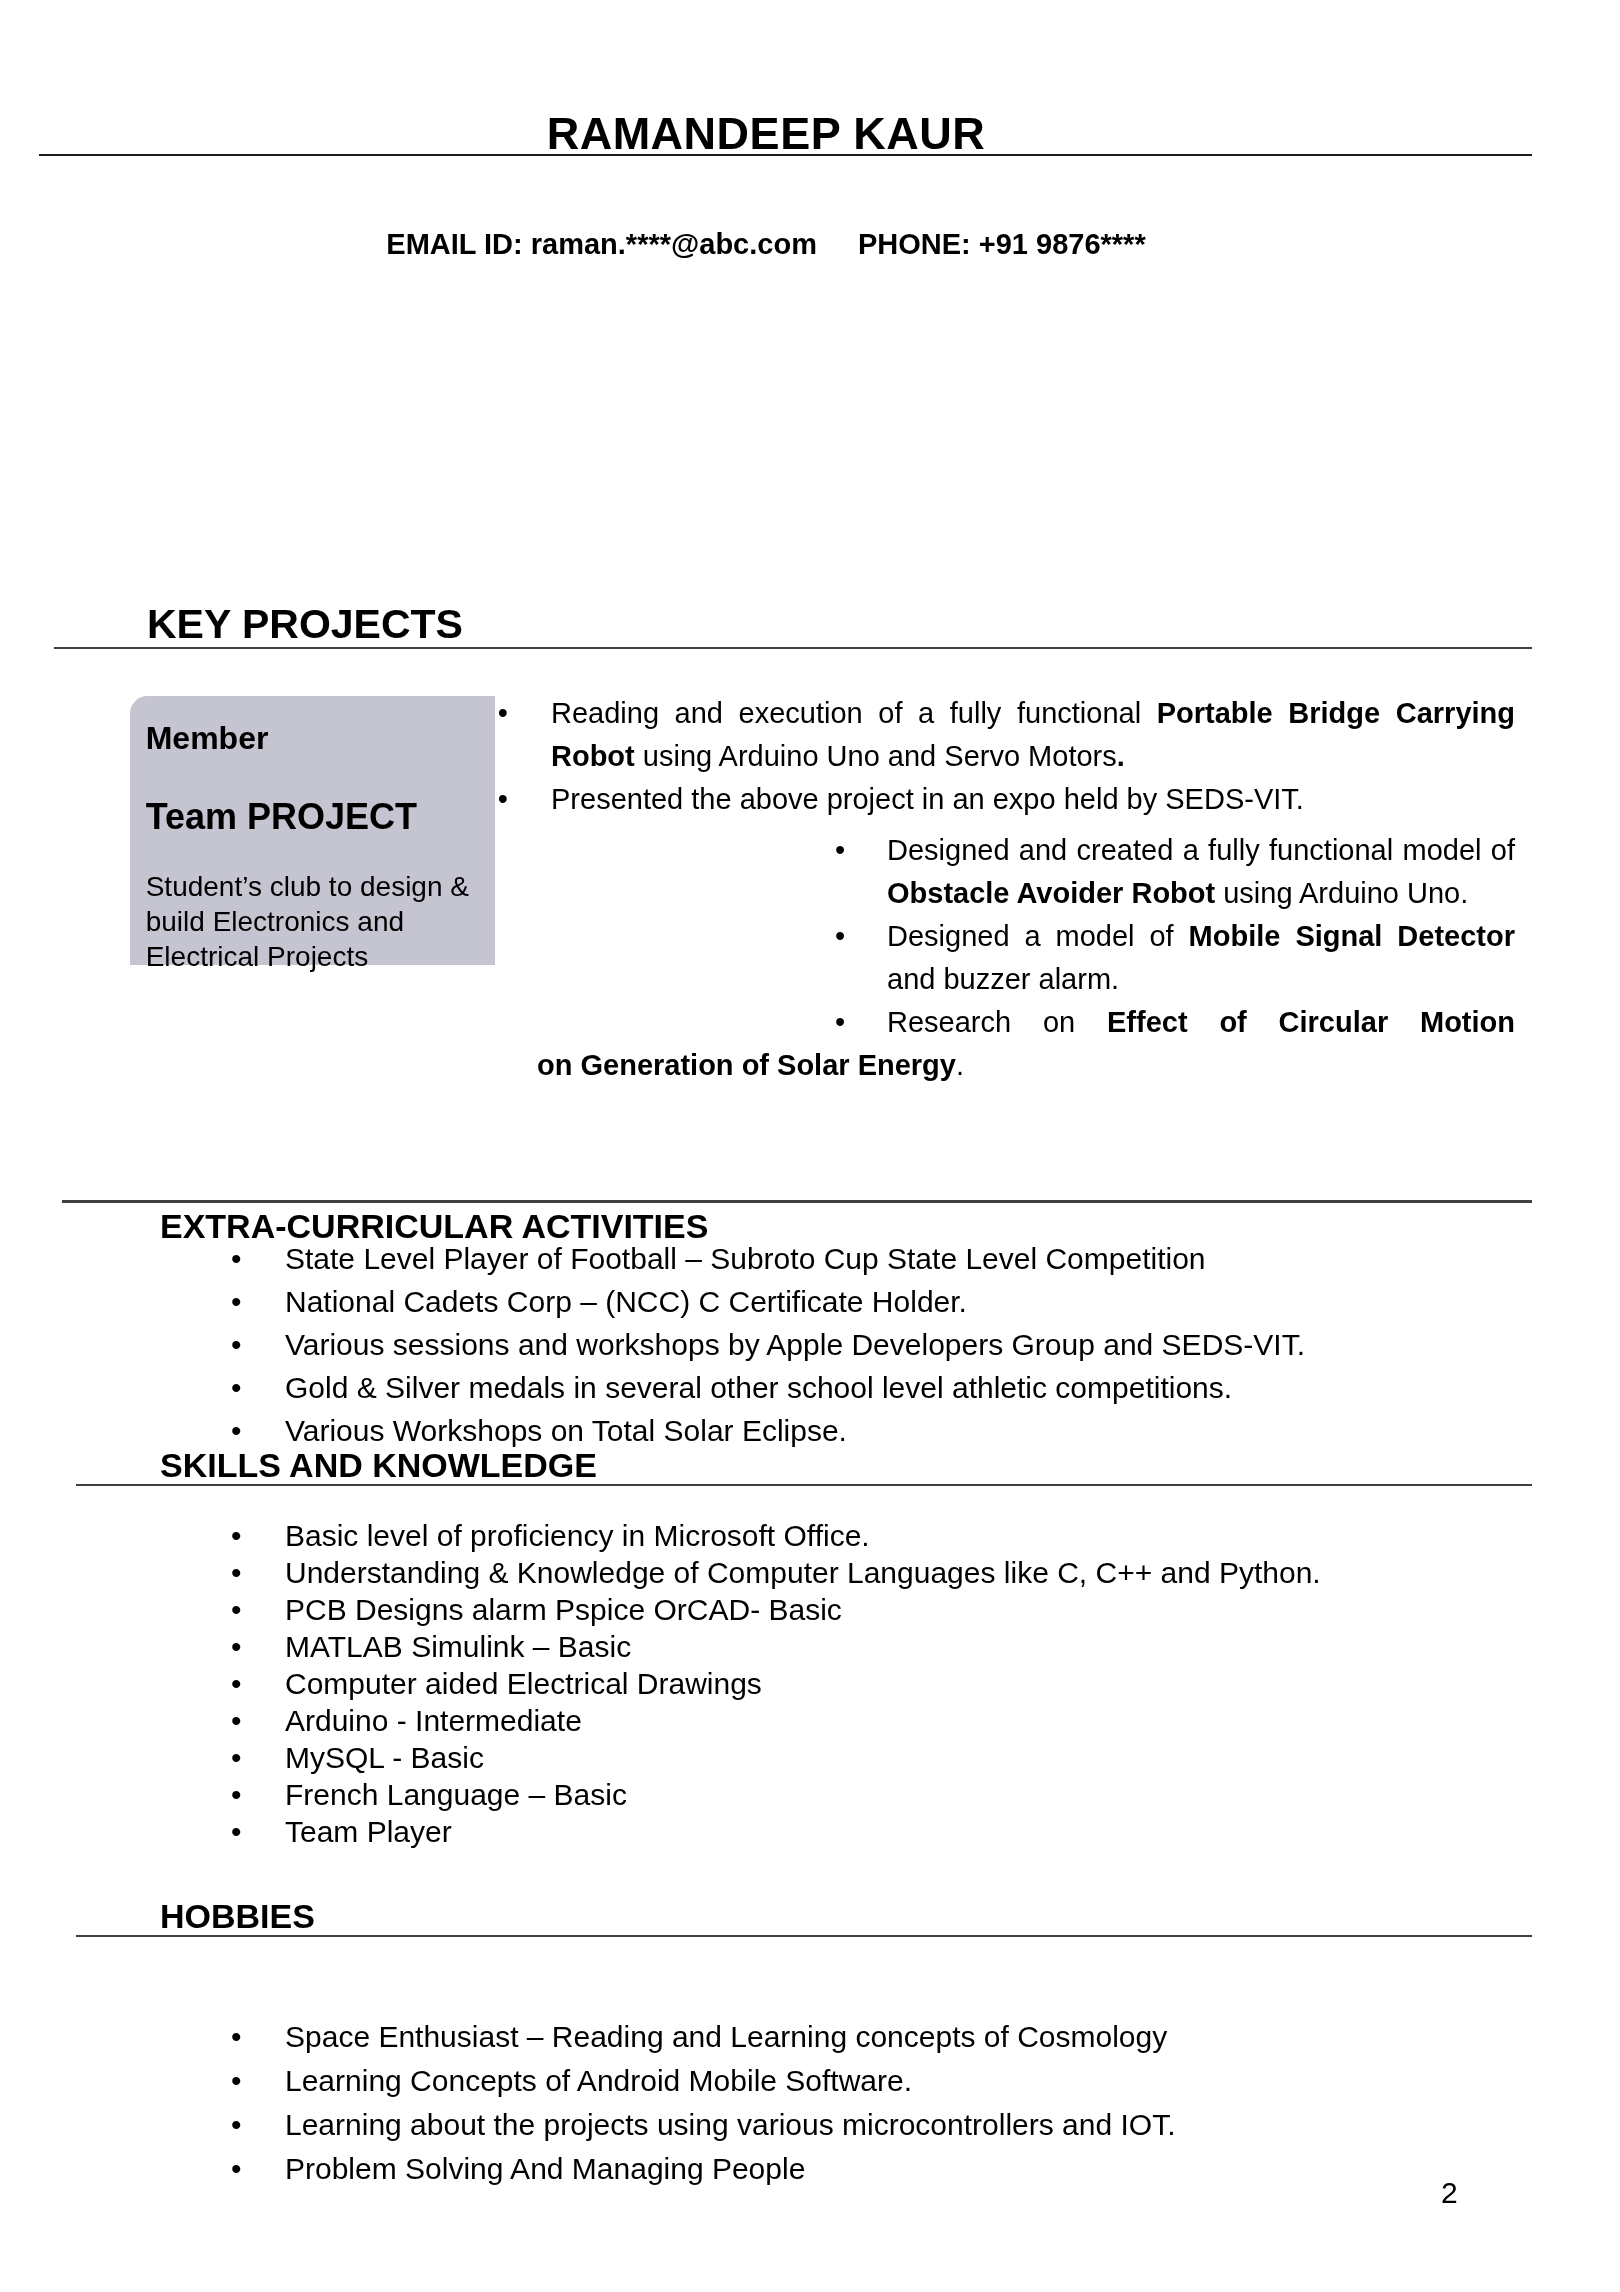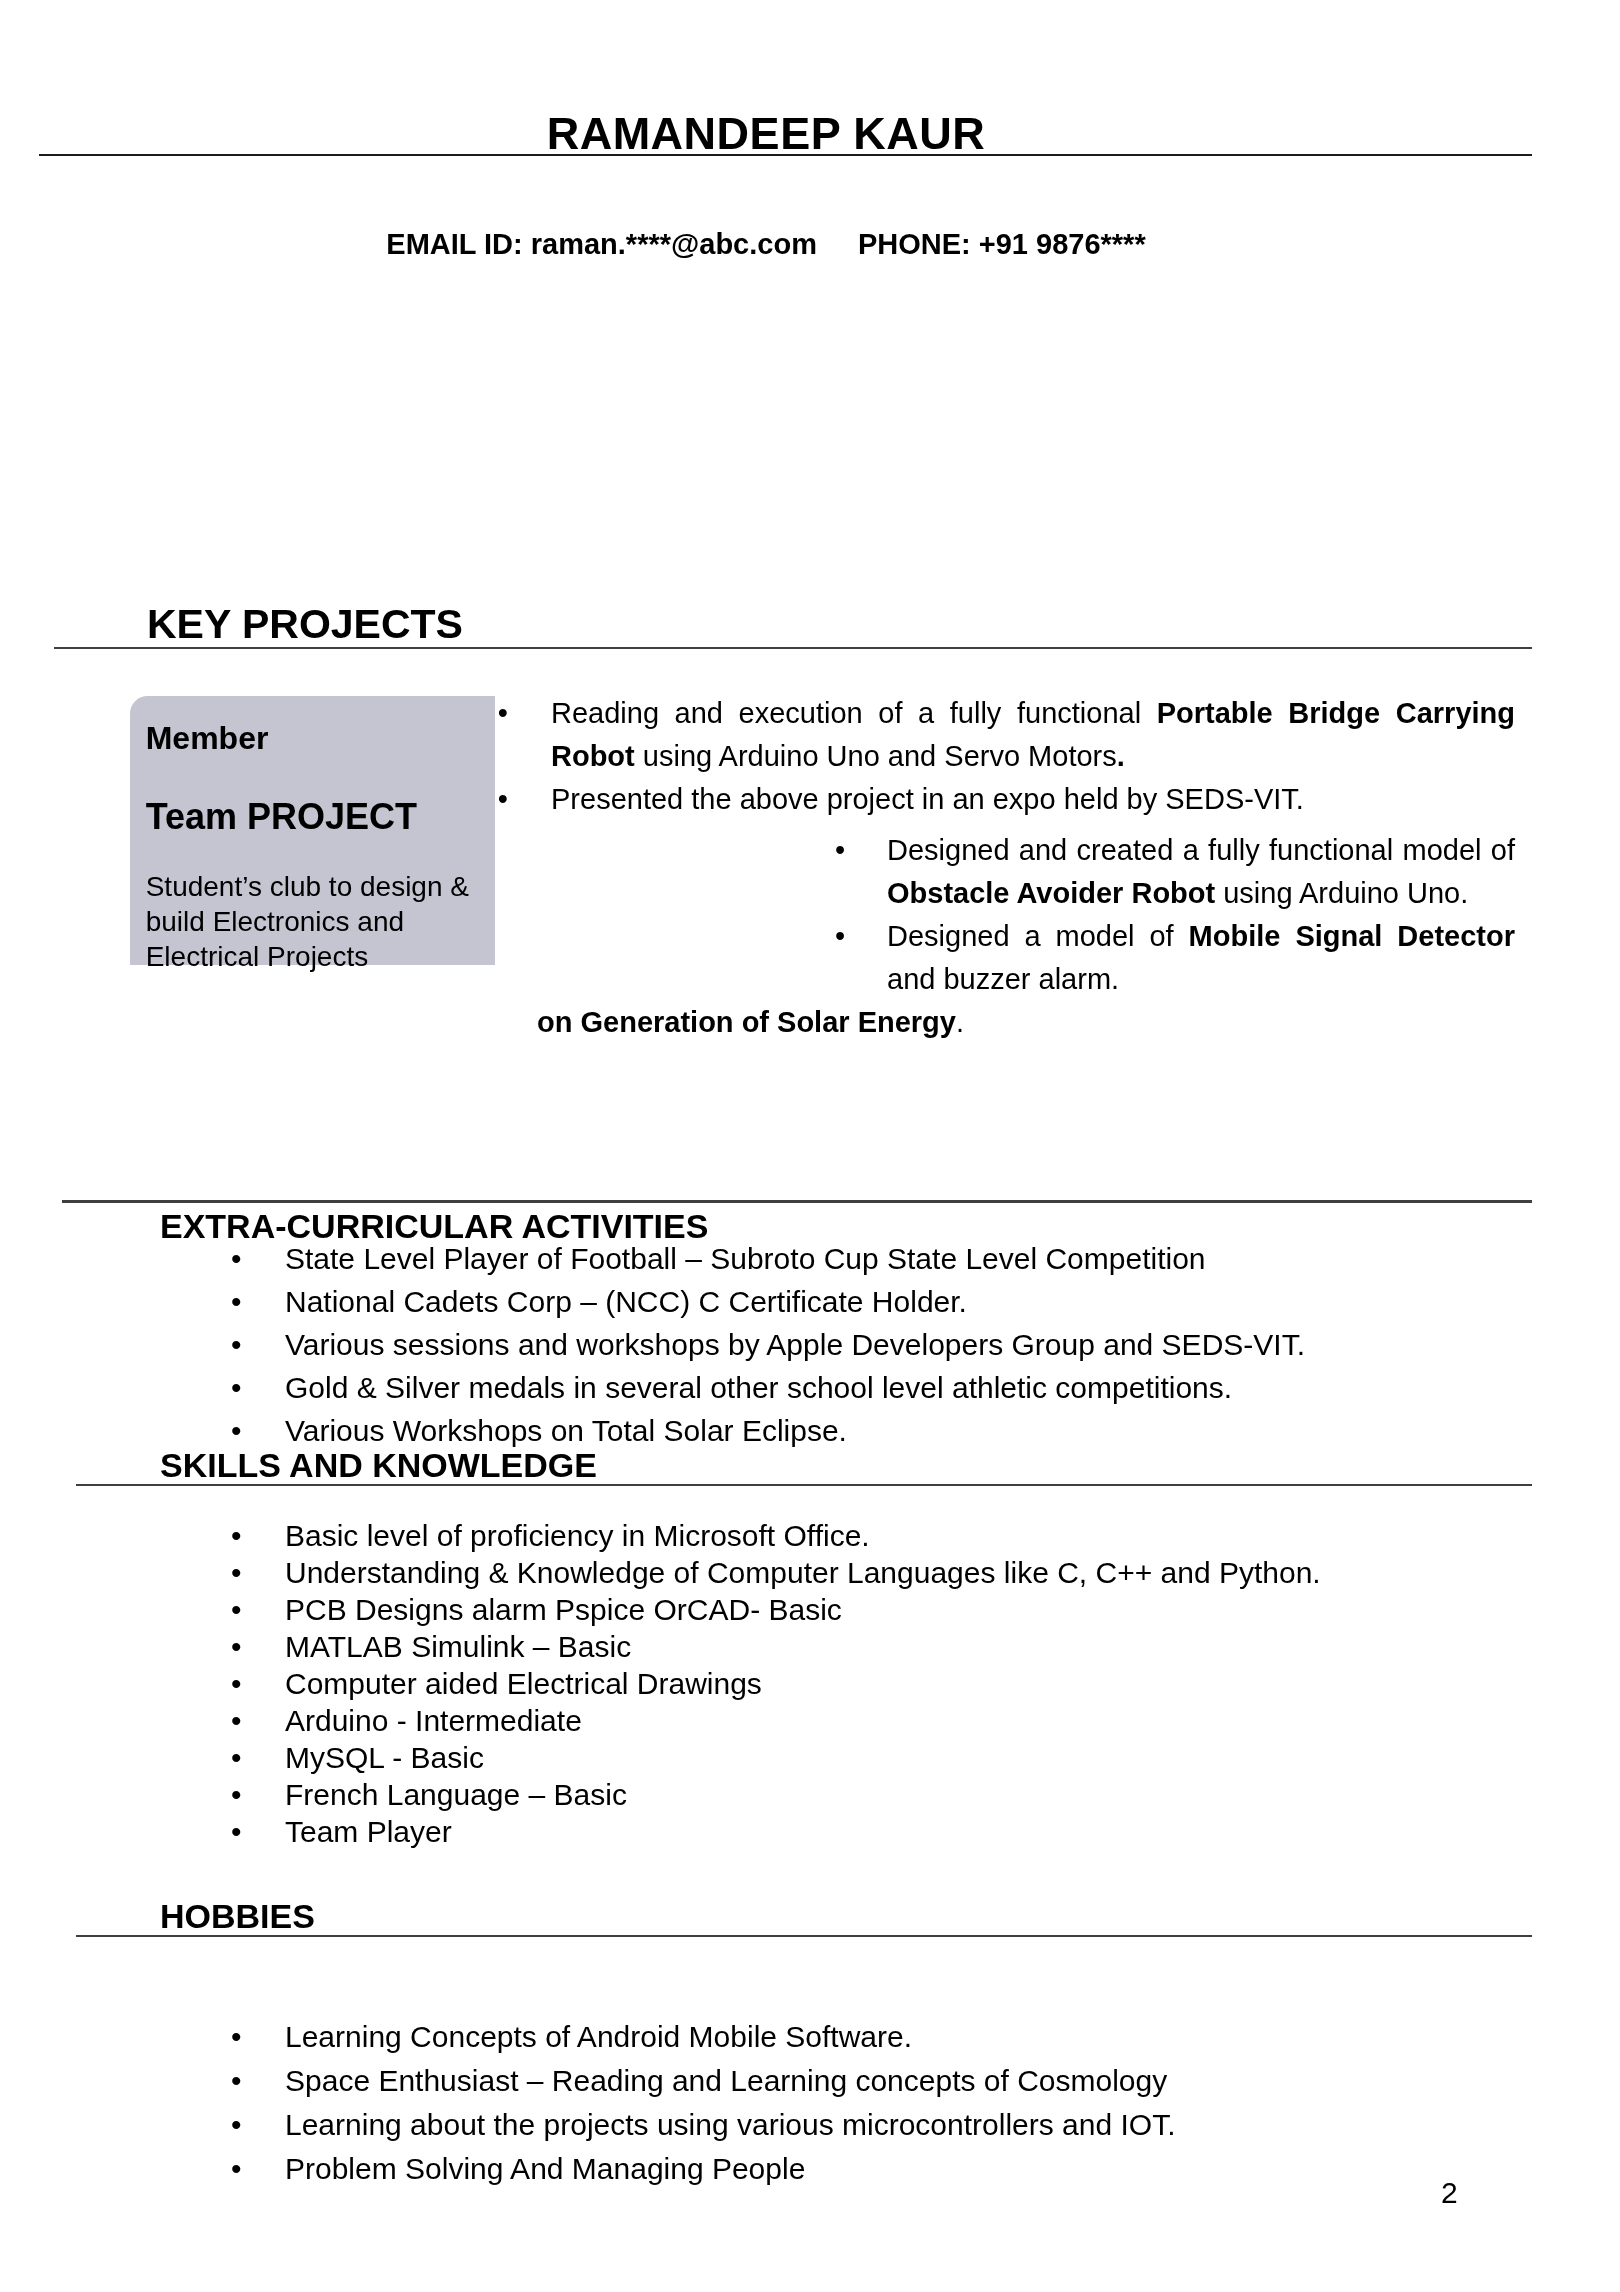--- a/index.html
+++ b/index.html
@@ -100,20 +100,23 @@
         <span>Presented the above project in an expo held by SEDS-VIT.</span><span class="b"></span><span></span><span class="b"></span>
       </li>
     </ul>
     <ul class="blist sub-bullets">
       <li>
         <span>Designed and created a fully functional model of </span><span class="b">Obstacle Avoider Robot</span><span> using Arduino Uno.</span>
       </li>
       <li>
         <span>Designed a model of </span><span class="b">Mobile Signal Detector</span><span> and buzzer alarm.</span>
       </li>
+      <li class="stretch">
+        <span>Research on </span><span class="b">Effect of Circular Motion</span><span></span>
+      </li>
     </ul>
     <div class="overflow-line">
       <span class="b">on Generation of Solar Energy</span><span>.</span>
     </div>
   </div>
 
   <div class="hline line-extra"></div>
   <div class="sec-heading extra-heading">EXTRA-CURRICULAR ACTIVITIES</div>
   <ul class="dotlist extra-list">
     <li>State Level Player of Football – Subroto Cup State Level Competition</li>
@@ -133,22 +136,22 @@
     <li>Computer aided Electrical Drawings</li>
     <li>Arduino - Intermediate</li>
     <li>MySQL - Basic</li>
     <li>French Language – Basic</li>
     <li>Team Player</li>
   </ul>
 
   <div class="sec-heading hobbies-heading">HOBBIES</div>
   <div class="hline line-hobbies"></div>
   <ul class="dotlist hobbies-list">
+    <li>Space Enthusiast – Reading and Learning concepts of Cosmology</li>
     <li>Learning Concepts of Android Mobile Software.</li>
-    <li>Space Enthusiast – Reading and Learning concepts of Cosmology</li>
     <li>Learning about the projects using various microcontrollers and IOT.</li>
     <li>Problem Solving And Managing People</li>
   </ul>
 
   <div class="page-number">2</div>
 
 </div>
 
 
 </body></html>

